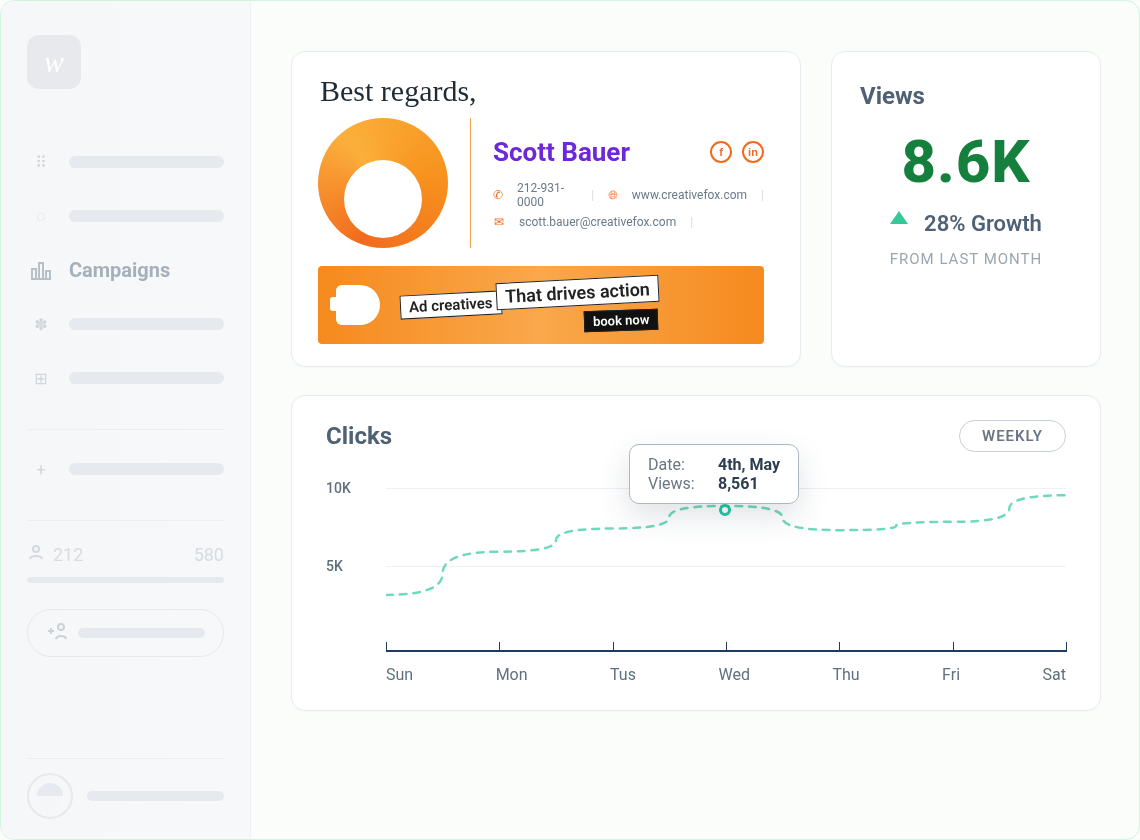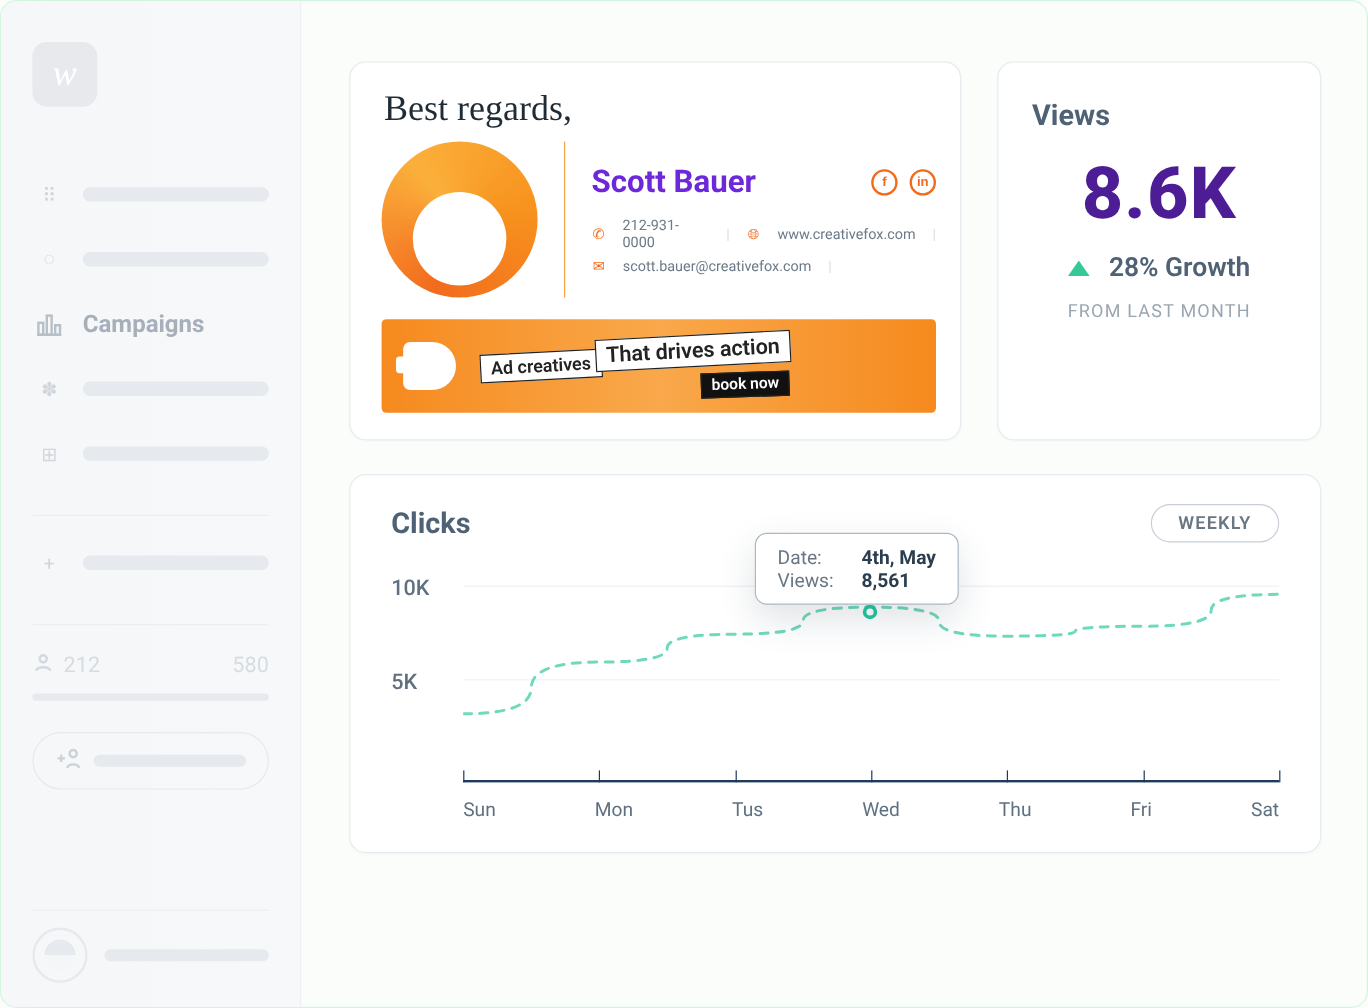--- a/index.html
+++ b/index.html
@@ -55,21 +55,21 @@
   .bottom-row { display:flex; align-items:center; gap:14px; margin-top:auto; padding-top:14px; border-top:1px solid #eceef1;}
   .bottom-row .bar { flex:1; height:10px; background:#e6e9ed; border-radius:5px; }
 
   
   .content { flex:1; padding:50px 38px 30px 40px; display:flex; flex-direction:column; gap:28px; }
   .row1 { display:flex; gap:30px; align-items:stretch; }
   .card {
     background:#fff; border:1px solid #e7ebef; border-radius:14px;
     box-shadow: 0 1px 3px rgba(0,0,0,0.02);
   }
-  .sig-card { flex:1; padding:22px 20px 22px 26px; }
+  .sig-card { flex:1; padding:22px 36px 22px 26px; }
   .sig-greet {
     font-family: "Brush Script MT", cursive;
     font-size:30px; color:#1f2b35; margin:0 0 10px 2px;
   }
   .sig-body { display:flex; gap:22px; align-items:center; }
   .fox-logo { width:130px; height:130px; position:relative; flex:none; }
   .fox-logo .c1 { position:absolute; inset:0; border-radius:50%;
     background: conic-gradient(from 200deg,#f26b1d,#fbb03b,#f7931e,#f26b1d); }
   .fox-logo .cut { position:absolute; left:26px; top:42px; width:78px; height:78px; border-radius:50%; background:#fff; }
   .vline { width:1px; align-self:stretch; background:#f7a14a; }
@@ -95,35 +95,35 @@
     background:#fff; border-radius:8px 28px 28px 8px; }
   .mega .handle { position:absolute; left:0; top:18px; width:14px; height:14px; background:#fff; border-radius:3px; }
   .label-box { background:#fff; padding:2px 8px; font-size:15px; font-weight:600; color:#222;
     border:1px solid #222; transform:rotate(-3deg); }
   .label-box.dark { background:#111; color:#fff; transform:rotate(-2deg); margin-top:4px; font-size:13px; }
   .banner-stack { display:flex; flex-direction:column; align-items:flex-start; margin-left:8px; }
   .banner-stack2 { margin-left:-6px; }
 
   .views-card { width:270px; padding:30px 28px; display:flex; flex-direction:column; align-items:center; }
   .views-title { font-size:24px; font-weight:700; color:#4f6174; align-self:flex-start; margin-bottom:10px; }
-  .views-num { font-size:60px; font-weight:800; color:#4c1d95; letter-spacing:1px; margin:6px 0 14px;}
-  .growth { display:flex; align-items:center; gap:16px; font-size:22px; font-weight:600; color:#4f6174; }
+  .views-num { font-size:60px; font-weight:800; color:#15803d; letter-spacing:1px; margin:6px 0 14px;}
+  .growth { display:flex; gap:16px; font-size:22px; font-weight:600; color:#4f6174; }
   .tri-up { width:0;height:0;border-left:9px solid transparent;border-right:9px solid transparent;border-bottom:13px solid #35c99a; }
   .views-sub { margin-top:14px; font-size:15px; letter-spacing:1px; color:#9aa6b1; }
 
   
   .chart-card { padding:24px 34px 18px 34px; position:relative; }
   .chart-head { display:flex; align-items:center; }
   .chart-title { font-size:24px; font-weight:700; color:#4f6174; }
   .chip {
     margin-left:auto; border:1px solid #c8cfd6; border-radius:20px;
     padding:6px 22px; font-size:15px; letter-spacing:1px; color:#6a7783; font-weight:600;
   }
   .chart-zone { position:relative; height:230px; margin-top:10px; }
-  .ylab { position:absolute; left:0; font-size:18px; color:#5f7080; font-weight:500; }
+  .ylab { position:absolute; left:0; font-size:14px; color:#5f7080; font-weight:500; }
   .grid-line { position:absolute; left:60px; right:0; height:1px; background:#eef1f4; }
   svg.chart-line { position:absolute; left:60px; right:0; top:0; height:190px; width:calc(100% - 60px); }
   .axis-line { position:absolute; left:60px; right:0; bottom:40px; height:2px; background:#1e3a5f; }
   .xlabels { position:absolute; left:60px; right:0; bottom:8px; display:flex; justify-content:space-between; font-size:16px; color:#5f7080; }
   .tooltip {
     position:absolute; top:-18px; left:303px; background:#fff; border:1px solid #aeb8c1;
     border-radius:10px; padding:10px 18px; font-size:16px;
     box-shadow:0 12px 30px rgba(40,60,80,0.15);
   }
   .tooltip .row { display:flex; gap:14px; }

